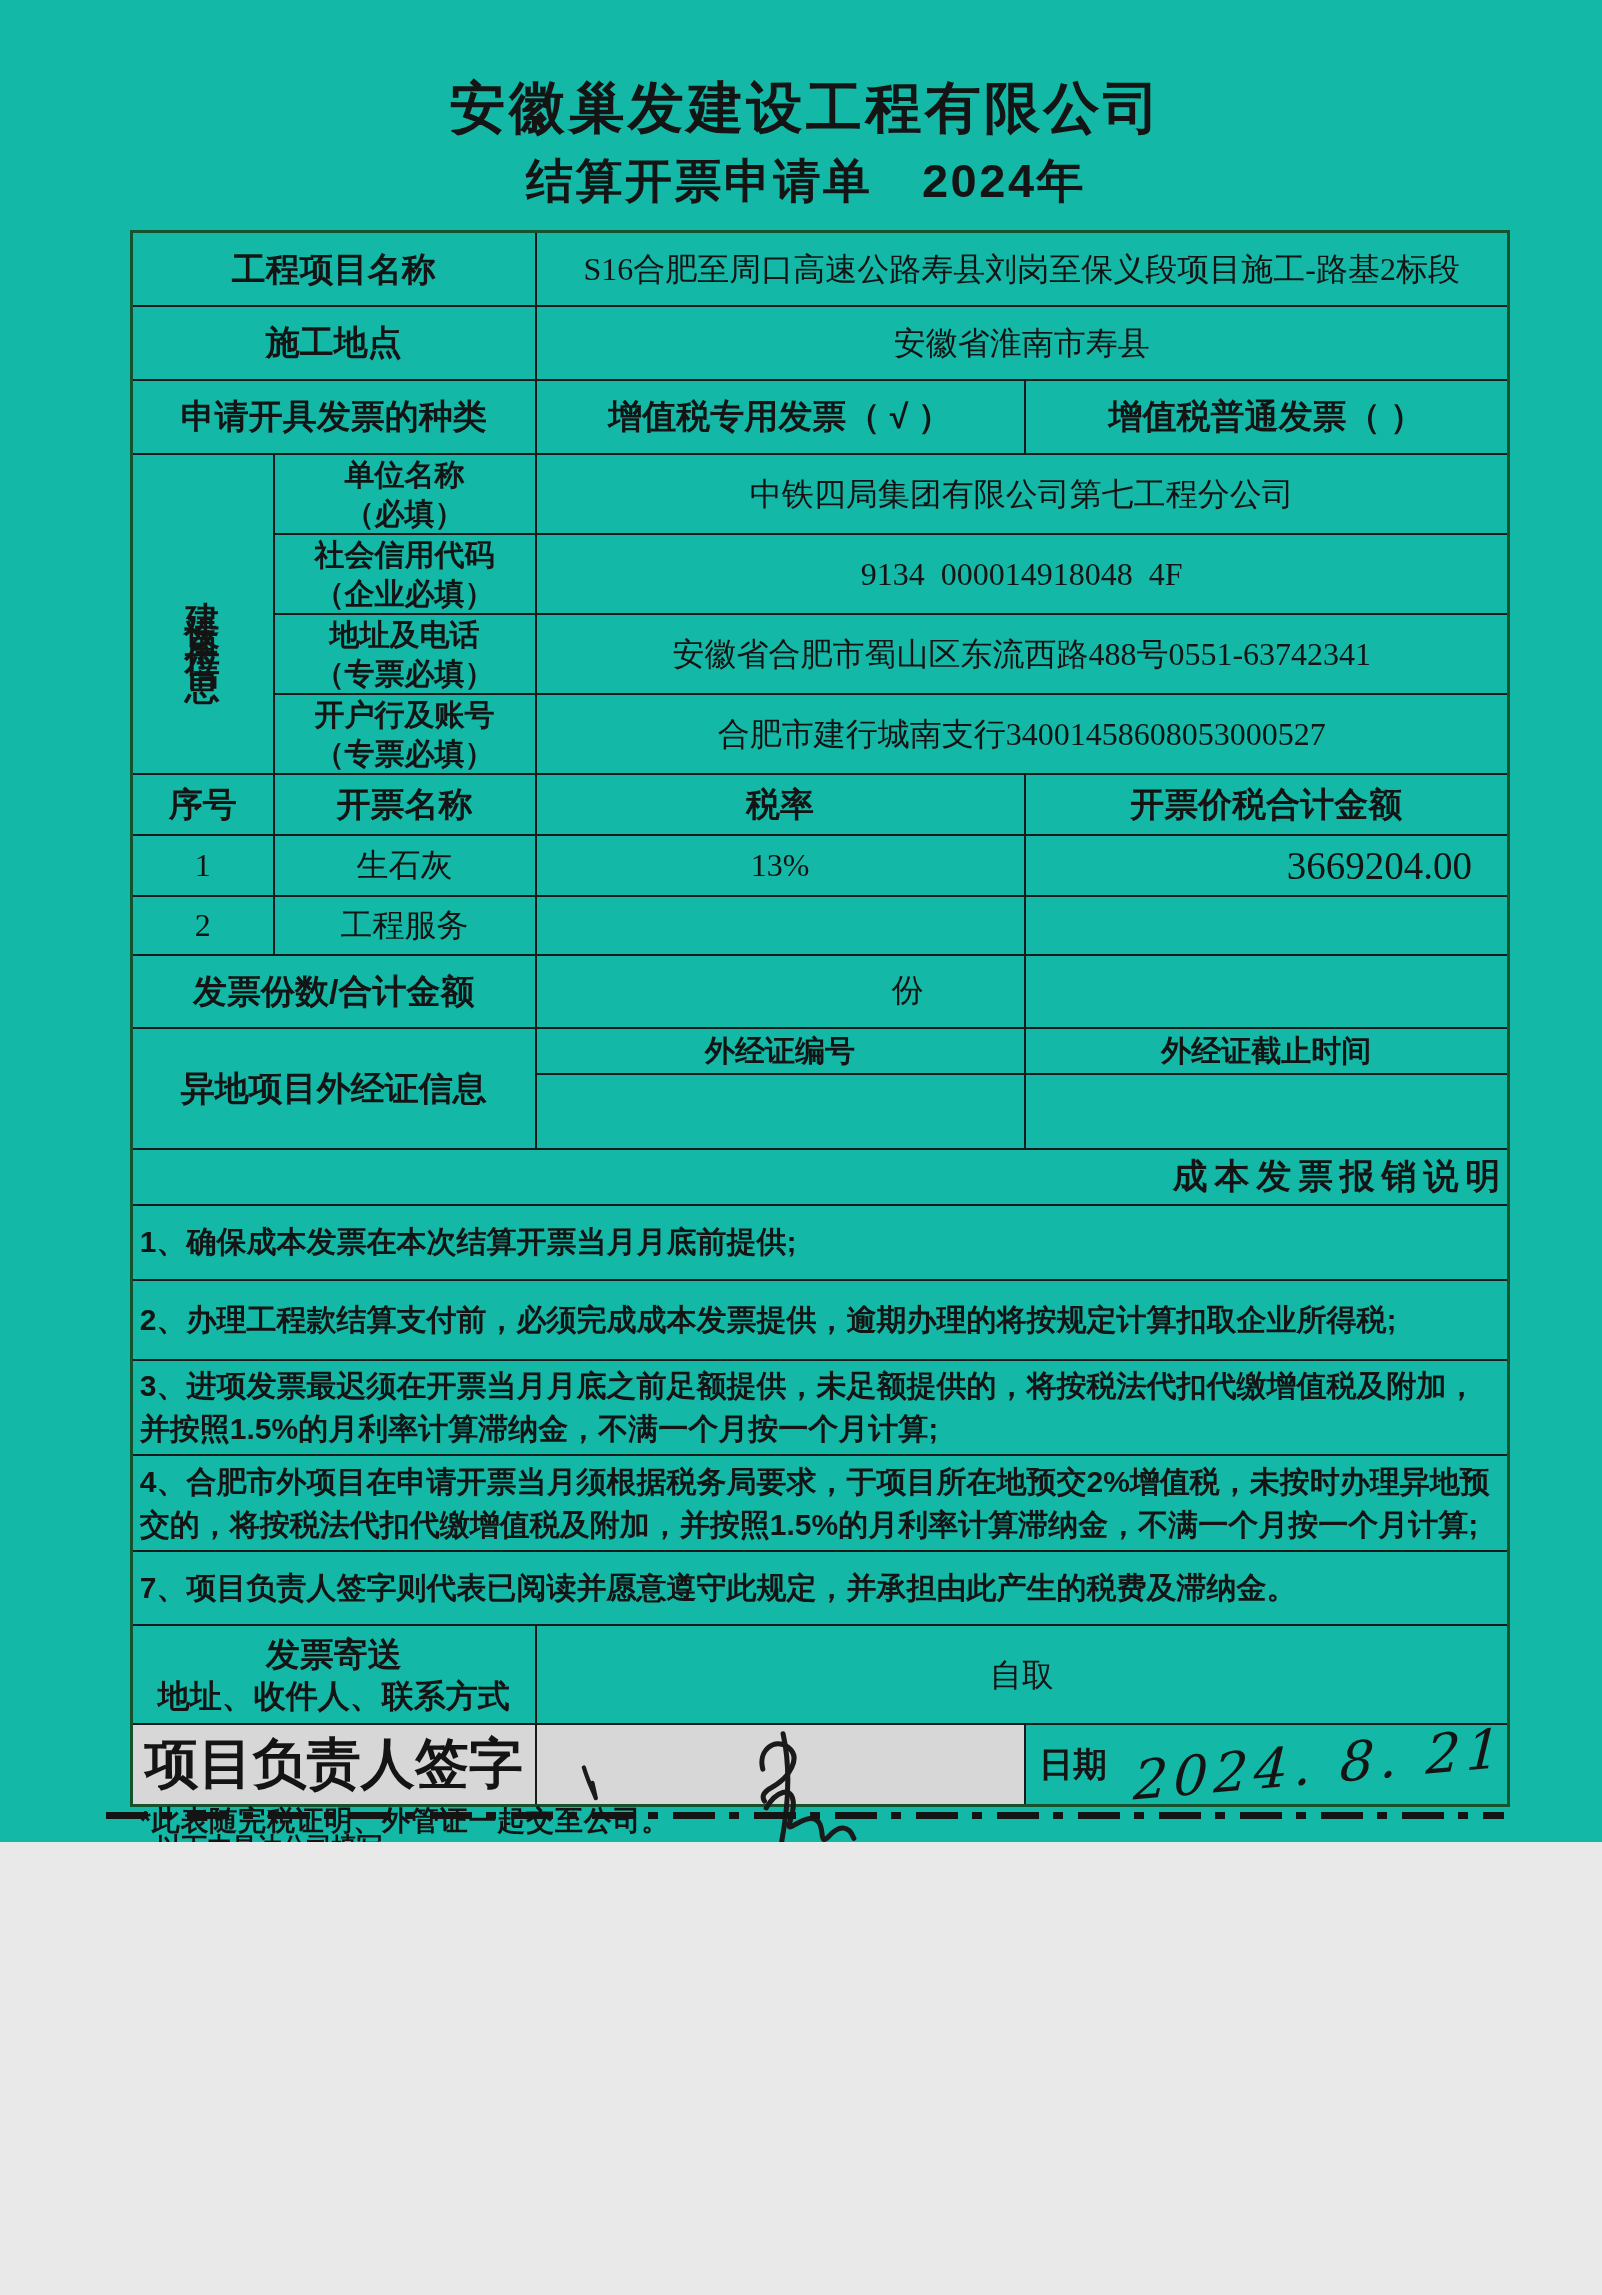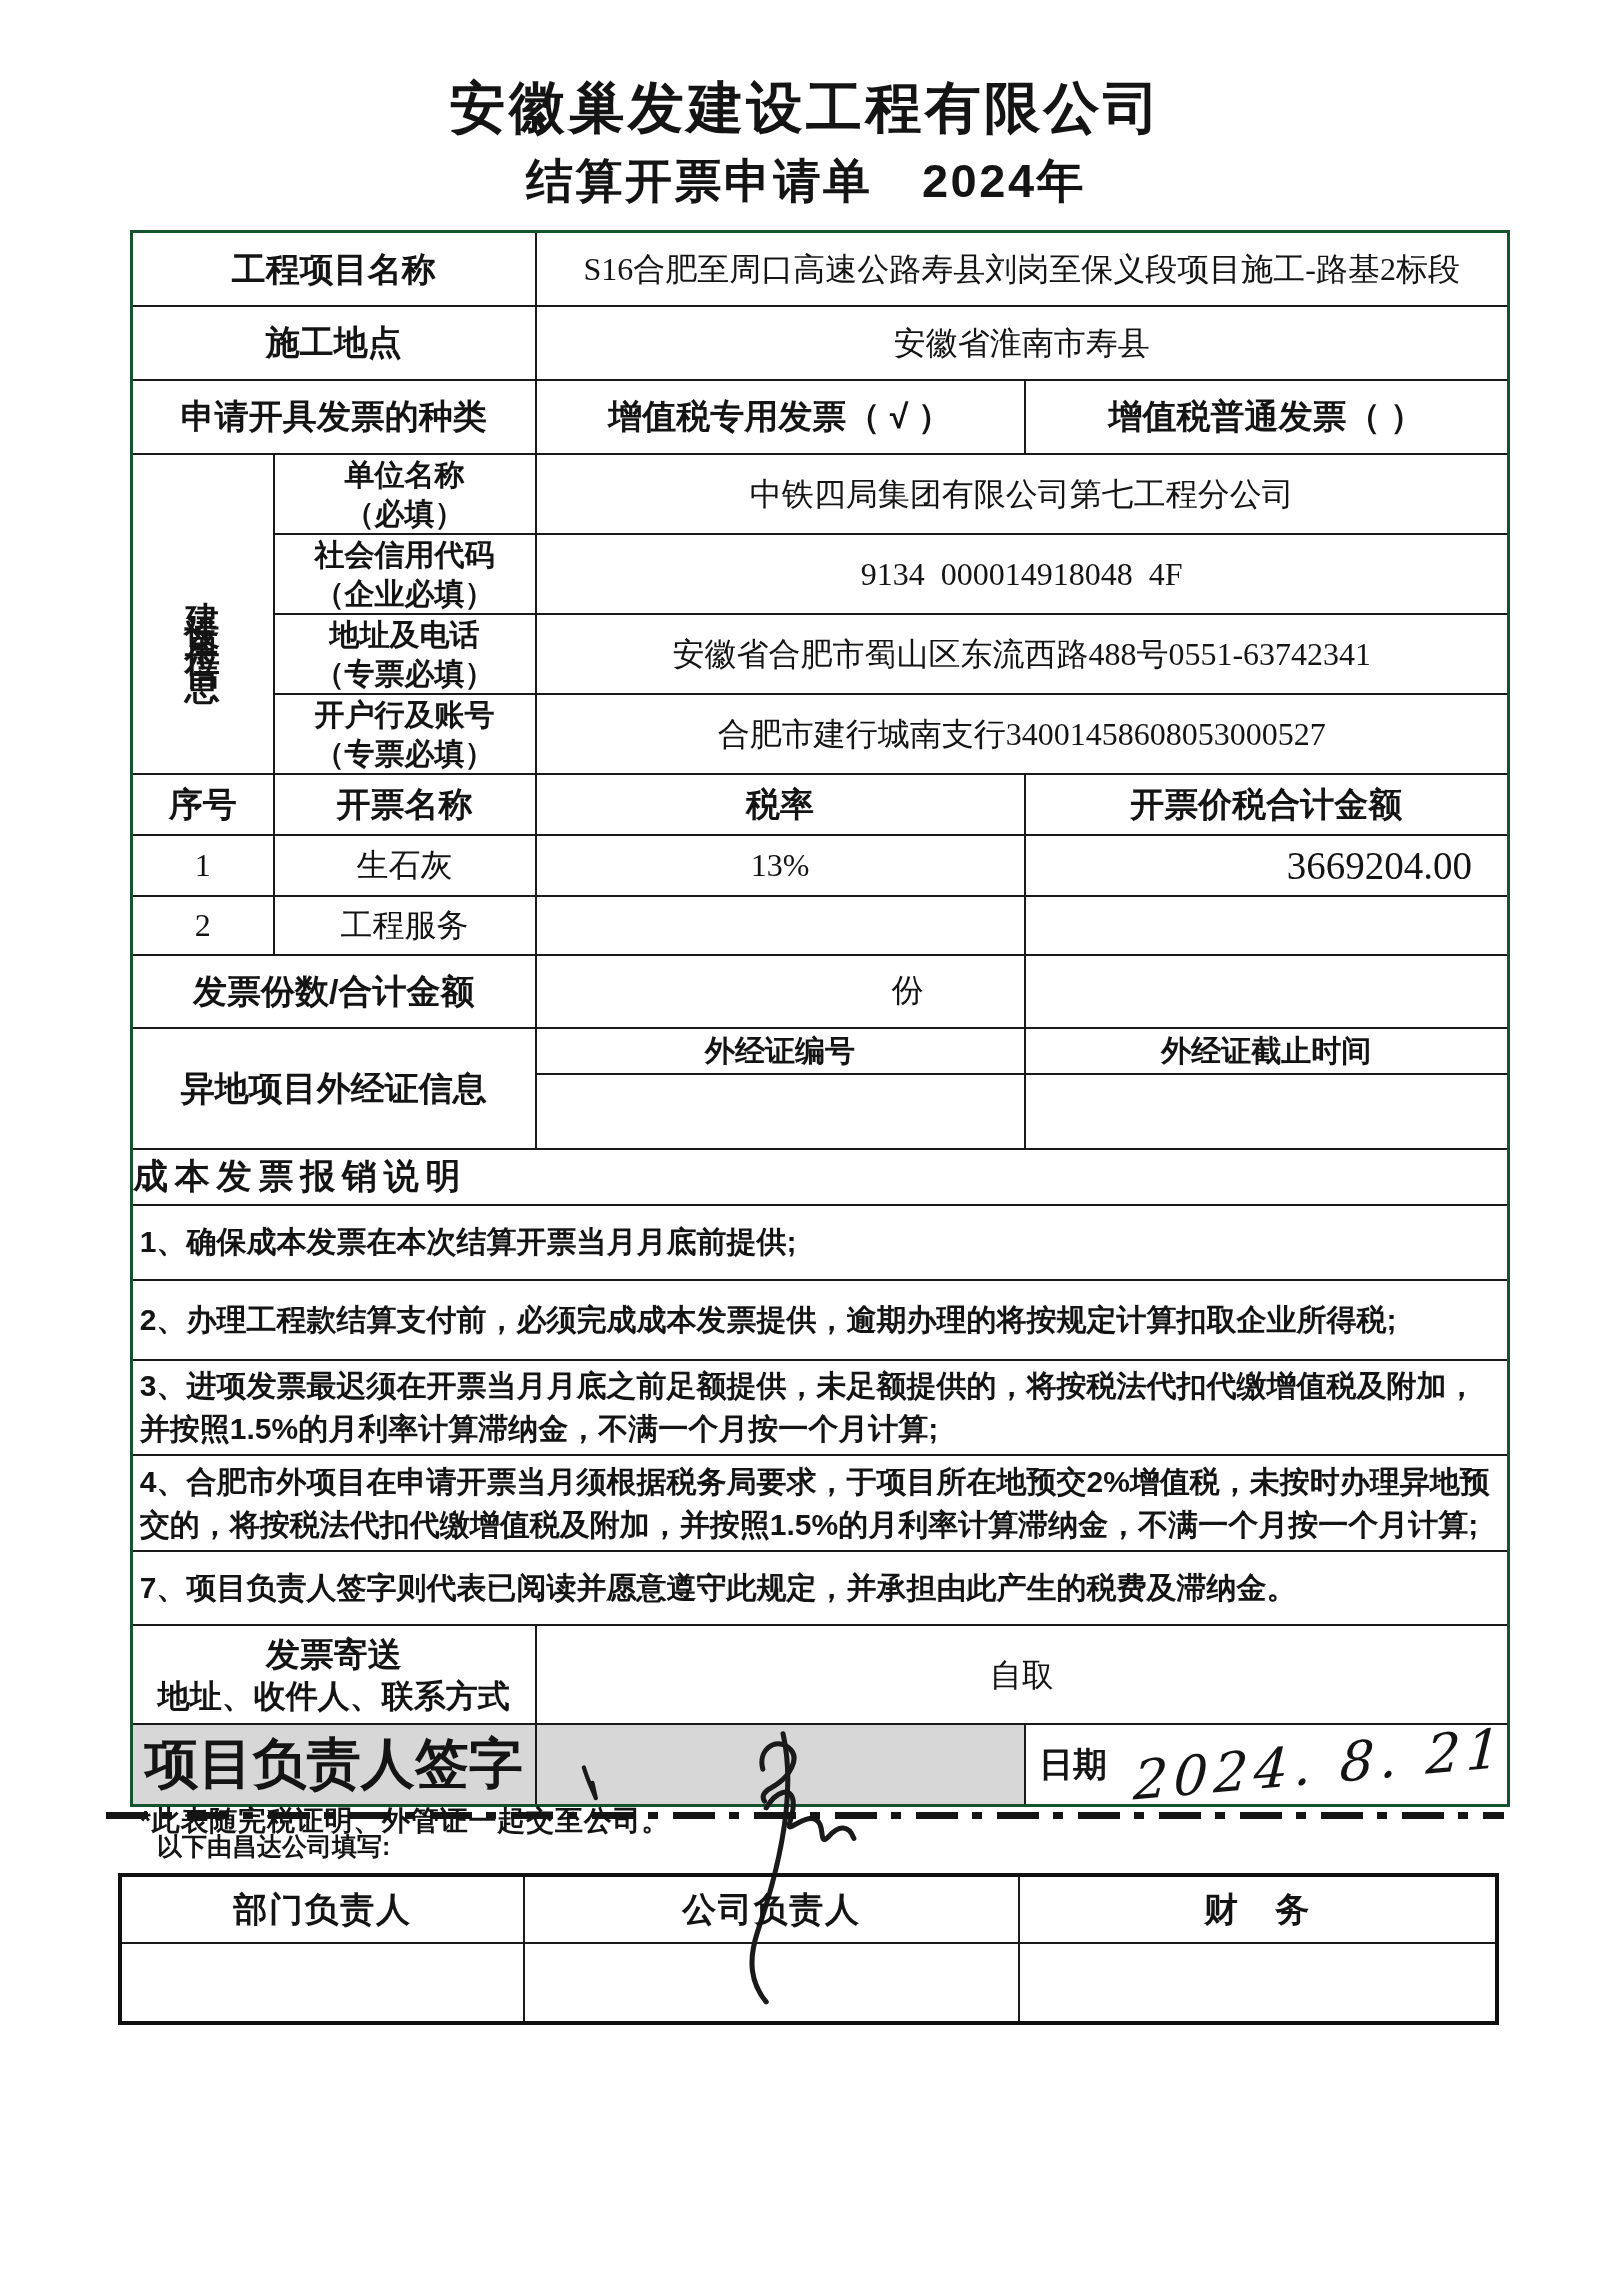--- a/index.html
+++ b/index.html
@@ -1,19 +1,19 @@
 <!DOCTYPE html>
 <html style="font-size:13.5px"><head>
 <meta charset="utf-8">
 <style>
   html,body{margin:0;padding:0;background:#e9e9e9;}
   .page{
     position:relative;
-    width:1602px;height:2295px;
-    background:#ffffff;
+    width:1602px;height:1842px;
+    background:#14b8a6;
     font-family:"Liberation Sans","DejaVu Sans",sans-serif;
     color:#141414;
     overflow:hidden;
   }
   
   .title1{
     position:absolute;left:118px;top:71px;width:1376px;
     text-align:center;font-size:56px;font-weight:bold;letter-spacing:3.4px;
   }
   .title2{
@@ -29,21 +29,21 @@
   .lab2{font-weight:bold;text-align:center;font-size:30px;line-height:1.3;}
   .val{
     font-family:"Liberation Serif","DejaVu Serif",serif;
     font-size:32px;text-align:center;white-space:pre-wrap;line-height:1.25;
   }
   .vertlab{
     writing-mode:vertical-lr;text-orientation:upright;
     font-weight:bold;font-size:35px;letter-spacing:13.5px;
     margin:0 auto;line-height:1;
   }
-  .notehead{font-weight:bold;text-align:left;font-size:35px;letter-spacing:6.8px;}
+  .notehead{font-weight:bold;text-align:right;font-size:35px;letter-spacing:6.8px;}
   .note{
     font-weight:bold;text-align:left;font-size:30px;line-height:1.45;
     padding:3.4px 8.4px 3.4px 6.8px;
   }
   .amt{
     font-family:"Liberation Serif","DejaVu Serif",serif;
     font-size:39px;text-align:right;padding-right:35px;
   }
   .unitcell{
     font-family:"Liberation Serif","DejaVu Serif",serif;

